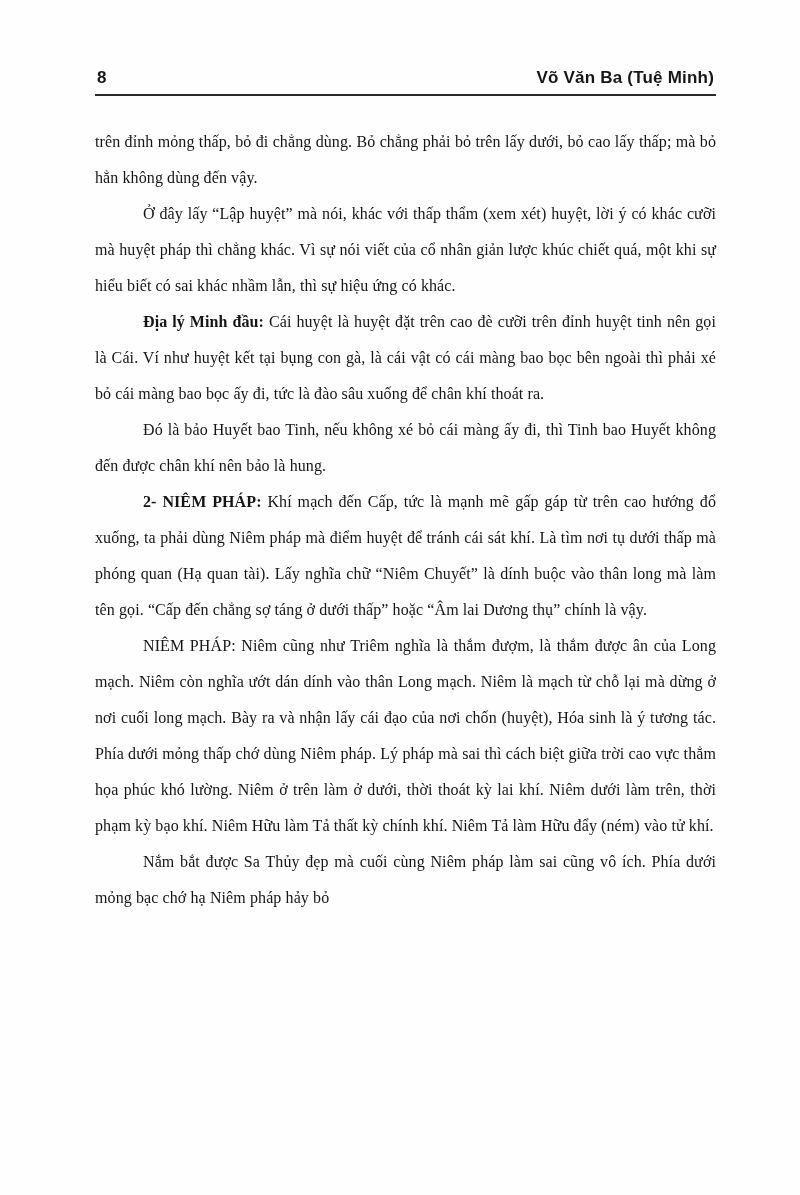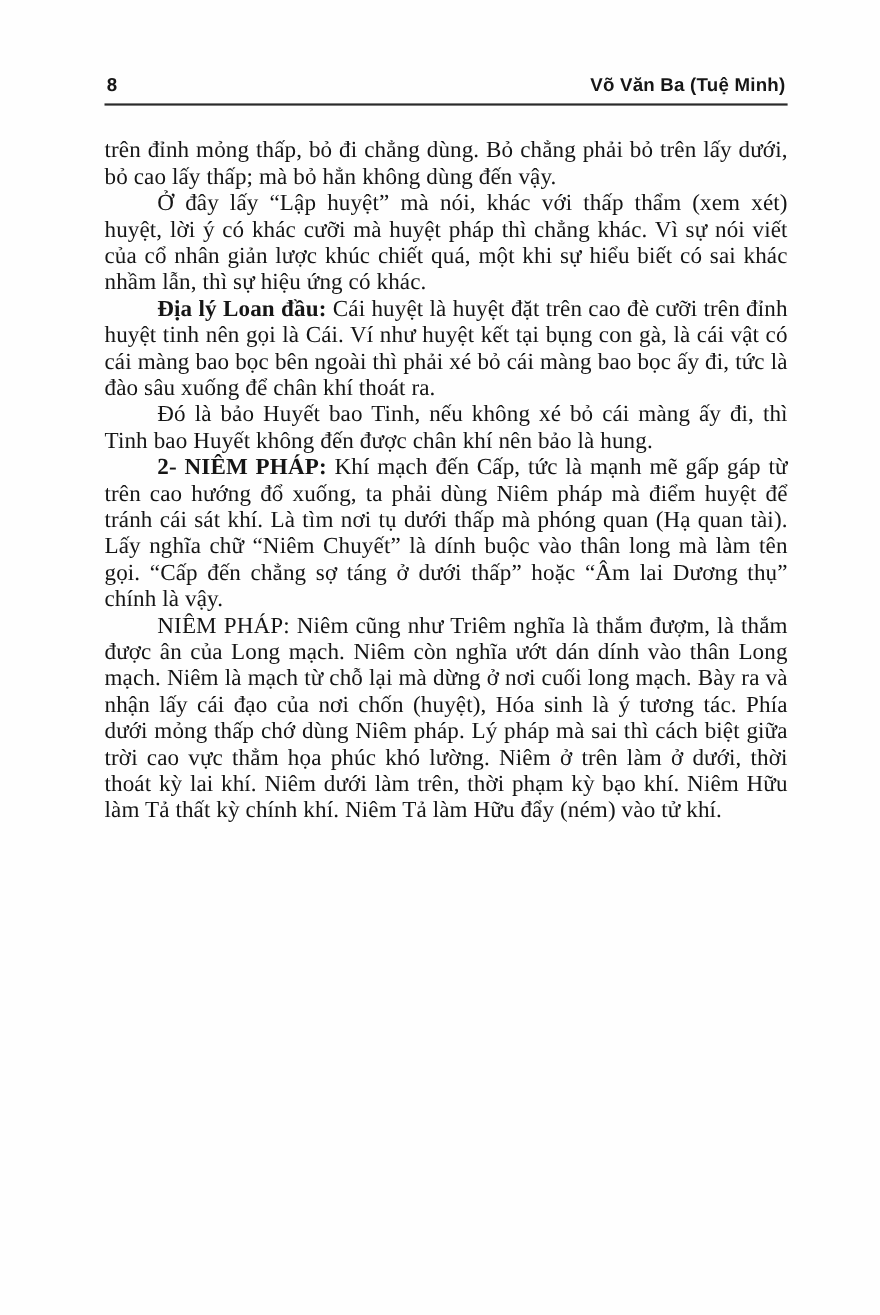--- a/index.html
+++ b/index.html
@@ -31,40 +31,41 @@
     color: #161616;
     padding: 0 2px 6px 2px;
   }
   .page-number { letter-spacing: 0.5px; }
   .running-title { letter-spacing: 0.2px; margin-top: 16px; }
   .header-rule {
     border-bottom: 2px solid #2a2a2a;
     margin-bottom: 28px;
   }
   .body-text {
-    font-size: 21px;
-    line-height: 24px;
+    font-size: 16px;
+    line-height: 36px;
     text-align: justify;
     letter-spacing: 0.1px;
   }
   .para { margin: 0; }
   .para.indent { text-indent: 48px; }
   .b { font-weight: bold; }
   .i { }
 </style>
 </head>
 <body>
 
 <div class="page">
   <header class="page-header">
     <span class="page-number">8</span>
     <span class="running-title">Võ Văn Ba (Tuệ Minh)</span>
   </header>
   <div class="header-rule"></div>
   <main class="body-text" id="body-text">
       <p class="para"><span>trên đỉnh mỏng thấp, bỏ đi chẳng dùng. Bỏ chẳng phải bỏ trên lấy dưới, bỏ cao lấy thấp; mà bỏ hẳn không dùng đến vậy.</span></p>
       <p class="para indent"><span>Ở đây lấy “Lập huyệt” mà nói, khác với thấp thẩm </span><span class="i">(xem xét)</span><span> huyệt, lời ý có khác cưỡi mà huyệt pháp thì chẳng khác. Vì sự nói viết của cổ nhân giản lược khúc chiết quá, một khi sự hiểu biết có sai khác nhầm lẫn, thì sự hiệu ứng có khác.</span></p>
-      <p class="para indent"><span class="b">Địa lý Loan đầu:</span><span> Cái huyệt là huyệt đặt trên cao đè cưỡi trên đỉnh huyệt tinh nên gọi là Cái. Ví như huyệt kết tại bụng con gà, là cái vật có cái màng bao bọc bên ngoài thì phải xé bỏ cái màng bao bọc ấy đi, tức là đào sâu xuống để chân khí thoát ra.</span></p>
+      <p class="para indent"><span class="b">Địa lý Minh đầu:</span><span> Cái huyệt là huyệt đặt trên cao đè cưỡi trên đỉnh huyệt tinh nên gọi là Cái. Ví như huyệt kết tại bụng con gà, là cái vật có cái màng bao bọc bên ngoài thì phải xé bỏ cái màng bao bọc ấy đi, tức là đào sâu xuống để chân khí thoát ra.</span></p>
       <p class="para indent"><span>Đó là bảo Huyết bao Tinh, nếu không xé bỏ cái màng ấy đi, thì Tinh bao Huyết không đến được chân khí nên bảo là hung.</span></p>
       <p class="para indent"><span class="b">2-  NIÊM PHÁP:</span><span> Khí mạch đến Cấp, tức là mạnh mẽ gấp gáp từ trên cao hướng đổ xuống, ta phải dùng Niêm pháp mà điểm huyệt để tránh cái sát khí. Là tìm nơi tụ dưới thấp mà phóng quan </span><span class="i">(Hạ quan tài)</span><span>. Lấy nghĩa chữ “Niêm Chuyết” là dính buộc vào thân long mà làm tên gọi. “Cấp đến chẳng sợ táng ở dưới thấp”  hoặc  “Âm lai Dương thụ” chính là vậy.</span></p>
       <p class="para indent"><span>NIÊM PHÁP: Niêm cũng như Triêm nghĩa là thắm đượm, là thắm được ân của Long mạch. Niêm còn nghĩa ướt dán dính vào thân Long mạch. Niêm là mạch từ chỗ lại mà dừng ở nơi cuối long mạch. Bày ra và nhận lấy cái đạo của nơi chốn (huyệt), Hóa sinh là ý tương tác. Phía dưới mỏng thấp chớ dùng Niêm pháp. Lý pháp mà sai thì cách biệt giữa trời cao vực thẳm họa phúc khó lường. Niêm ở trên làm ở dưới, thời thoát kỳ lai khí. Niêm dưới làm trên, thời phạm kỳ bạo khí. Niêm Hữu làm Tả thất kỳ chính khí. Niêm Tả làm Hữu đẩy (ném) vào tử khí.</span></p>
+      <p class="para indent"><span>Nắm bắt được Sa Thủy đẹp mà cuối cùng Niêm pháp làm sai cũng vô ích. Phía dưới mỏng bạc chớ hạ Niêm pháp hảy bỏ</span></p>
     </main>
 </div>
 
 </body></html>

